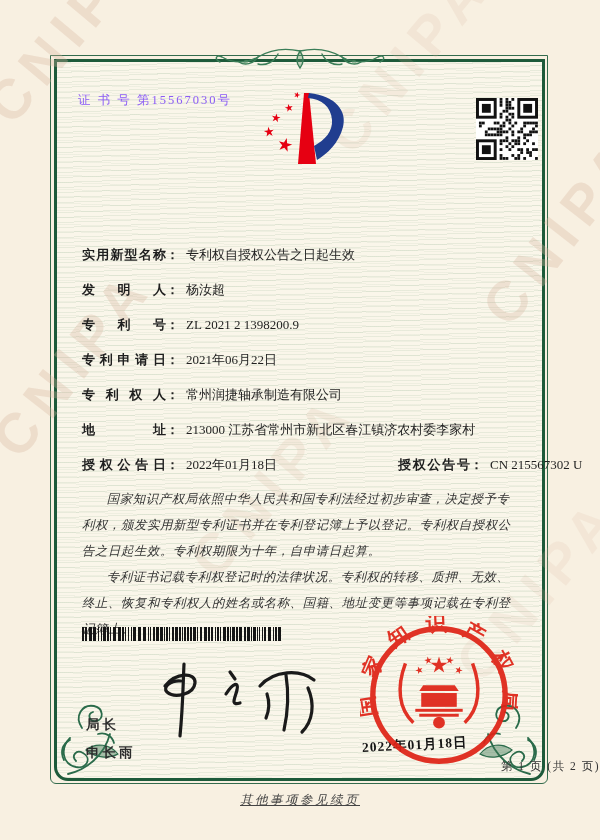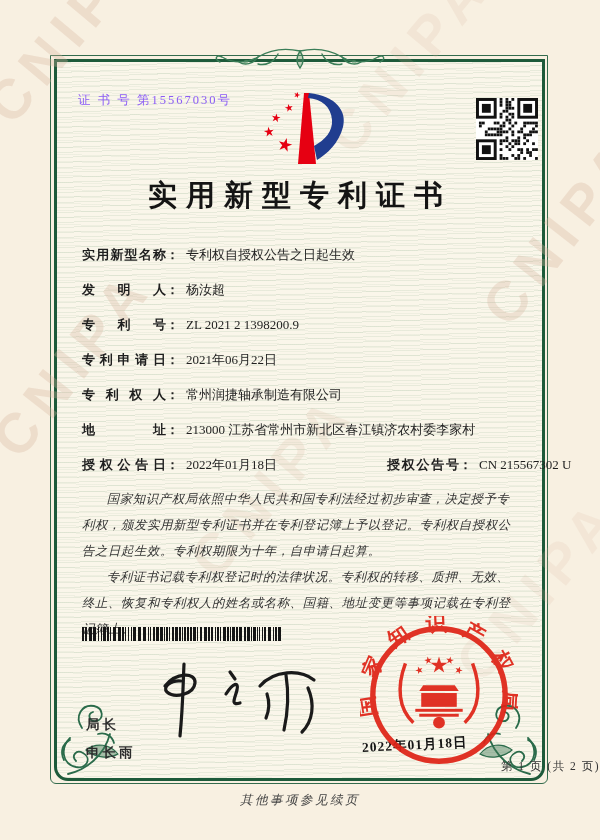--- a/index.html
+++ b/index.html
@@ -42,21 +42,21 @@
   }
   .frow{
     position:absolute; left:82px; font-size:13px; color:#1f1f1f; white-space:nowrap;
   }
   .flabel{
     display:inline-block; width:84px; text-align:justify; text-align-last:justify;
     font-weight:600; vertical-align:bottom;font-family:Liberation Mono, monospace;
   }
   .fcolon{font-weight:600;}
   .fval{margin-left:7px; font-weight:400;}
-  .grant-col2{position:absolute; left:305px; top:0; white-space:nowrap;}
+  .grant-col2{position:absolute; left:316px; top:0; white-space:nowrap;}
   .grant-col2 .flabel{width:72px;}
   .body-text{
     position:absolute; left:82px; top:486px; width:440px;
     font-size:12.4px; line-height:26px; letter-spacing:0.6px;
     font-style:italic; color:#333;
   }
   .body-text p{margin:0; text-indent:2em;}
   .signer{
     position:absolute; left:86px; top:716px;
     font-family:"Liberation Sans","DejaVu Sans",sans-serif;
@@ -67,21 +67,21 @@
     position:absolute; left:362px; top:735px; width:150px;
     font-weight:700; font-size:13.5px; letter-spacing:1px; color:#151515;
     transform:rotate(-3deg); white-space:nowrap;
   }
   .page-num{
     position:absolute; left:0; top:759px; width:600px; text-align:right;
     font-size:11.5px; letter-spacing:1.5px; color:#333;
   }
   .cont-note{
     position:absolute; left:0; top:792px; width:600px; text-align:center;
-    font-size:12.5px; font-style:italic; letter-spacing:2.5px; color:#444;
+    font-size:12.5px; font-style:italic; letter-spacing:2.5px; color:#444;text-decoration:underline;
   }
   svg{display:block;}
 </style>
 </head>
 <body>
 
 <div class="page">
 
   <div class="wm-layer">
     <span class="wm" style="left:-42px; top:-2px;  transform:rotate(-50deg);">CNIPA</span>
@@ -264,21 +264,20 @@
         <rect x="53.142857142857146" y="56.0952380952381" width="2.804761904761905" height="2.804761904761905" fill="#111"></rect>
         <rect x="23.61904761904762" y="59.04761904761905" width="2.804761904761905" height="2.804761904761905" fill="#111"></rect>
         <rect x="26.571428571428573" y="59.04761904761905" width="2.804761904761905" height="2.804761904761905" fill="#111"></rect>
         <rect x="29.523809523809526" y="59.04761904761905" width="2.804761904761905" height="2.804761904761905" fill="#111"></rect>
         <rect x="38.38095238095238" y="59.04761904761905" width="2.804761904761905" height="2.804761904761905" fill="#111"></rect>
         <rect x="41.333333333333336" y="59.04761904761905" width="2.804761904761905" height="2.804761904761905" fill="#111"></rect>
         <rect x="47.23809523809524" y="59.04761904761905" width="2.804761904761905" height="2.804761904761905" fill="#111"></rect>
         <rect x="59.04761904761905" y="59.04761904761905" width="2.804761904761905" height="2.804761904761905" fill="#111"></rect>
       </svg>
 
-    <div class="title">实用新型专利证书</div>
 
     <div class="frow" style="top:246px;">
       <span class="flabel">实用新型名称</span><span class="fcolon">：</span><span class="fval">专利权自授权公告之日起生效</span>
     </div>
     <div class="frow" style="top:281px;">
       <span class="flabel">发明人</span><span class="fcolon">：</span><span class="fval">杨汝超</span>
     </div>
     <div class="frow" style="top:316px;">
       <span class="flabel">专利号</span><span class="fcolon">：</span><span class="fval">ZL 2021 2 1398200.9</span>
     </div>

